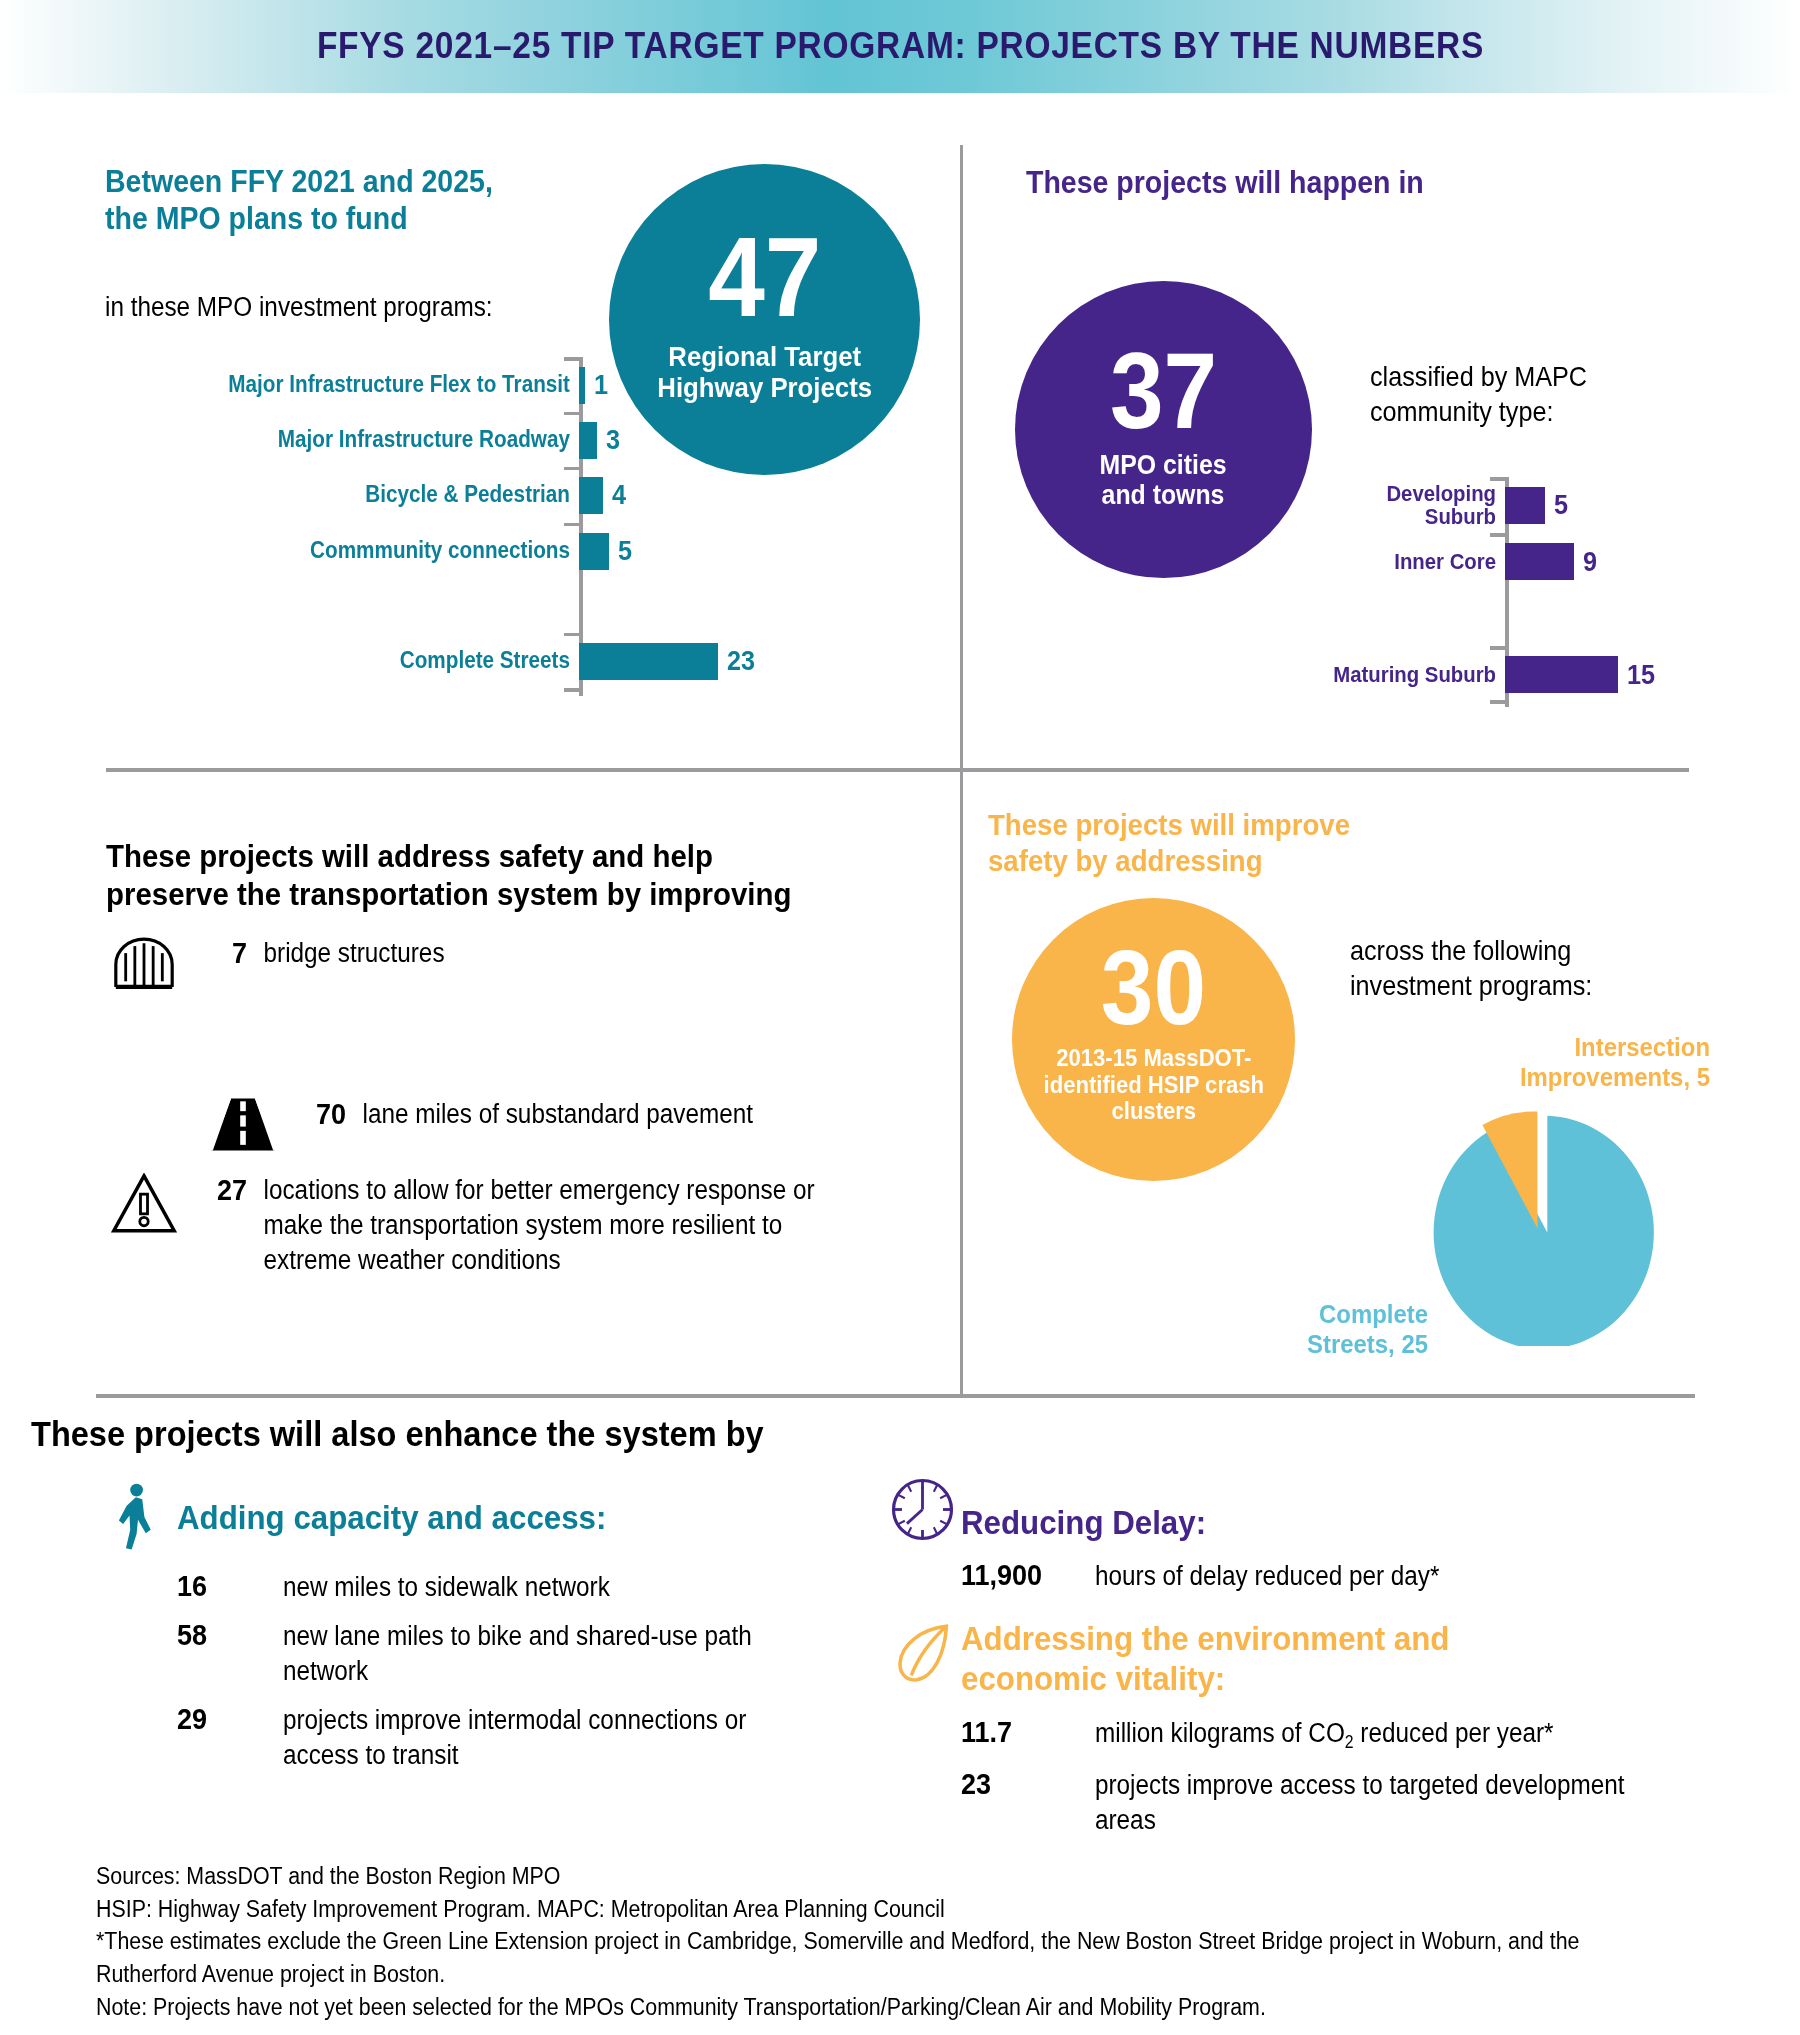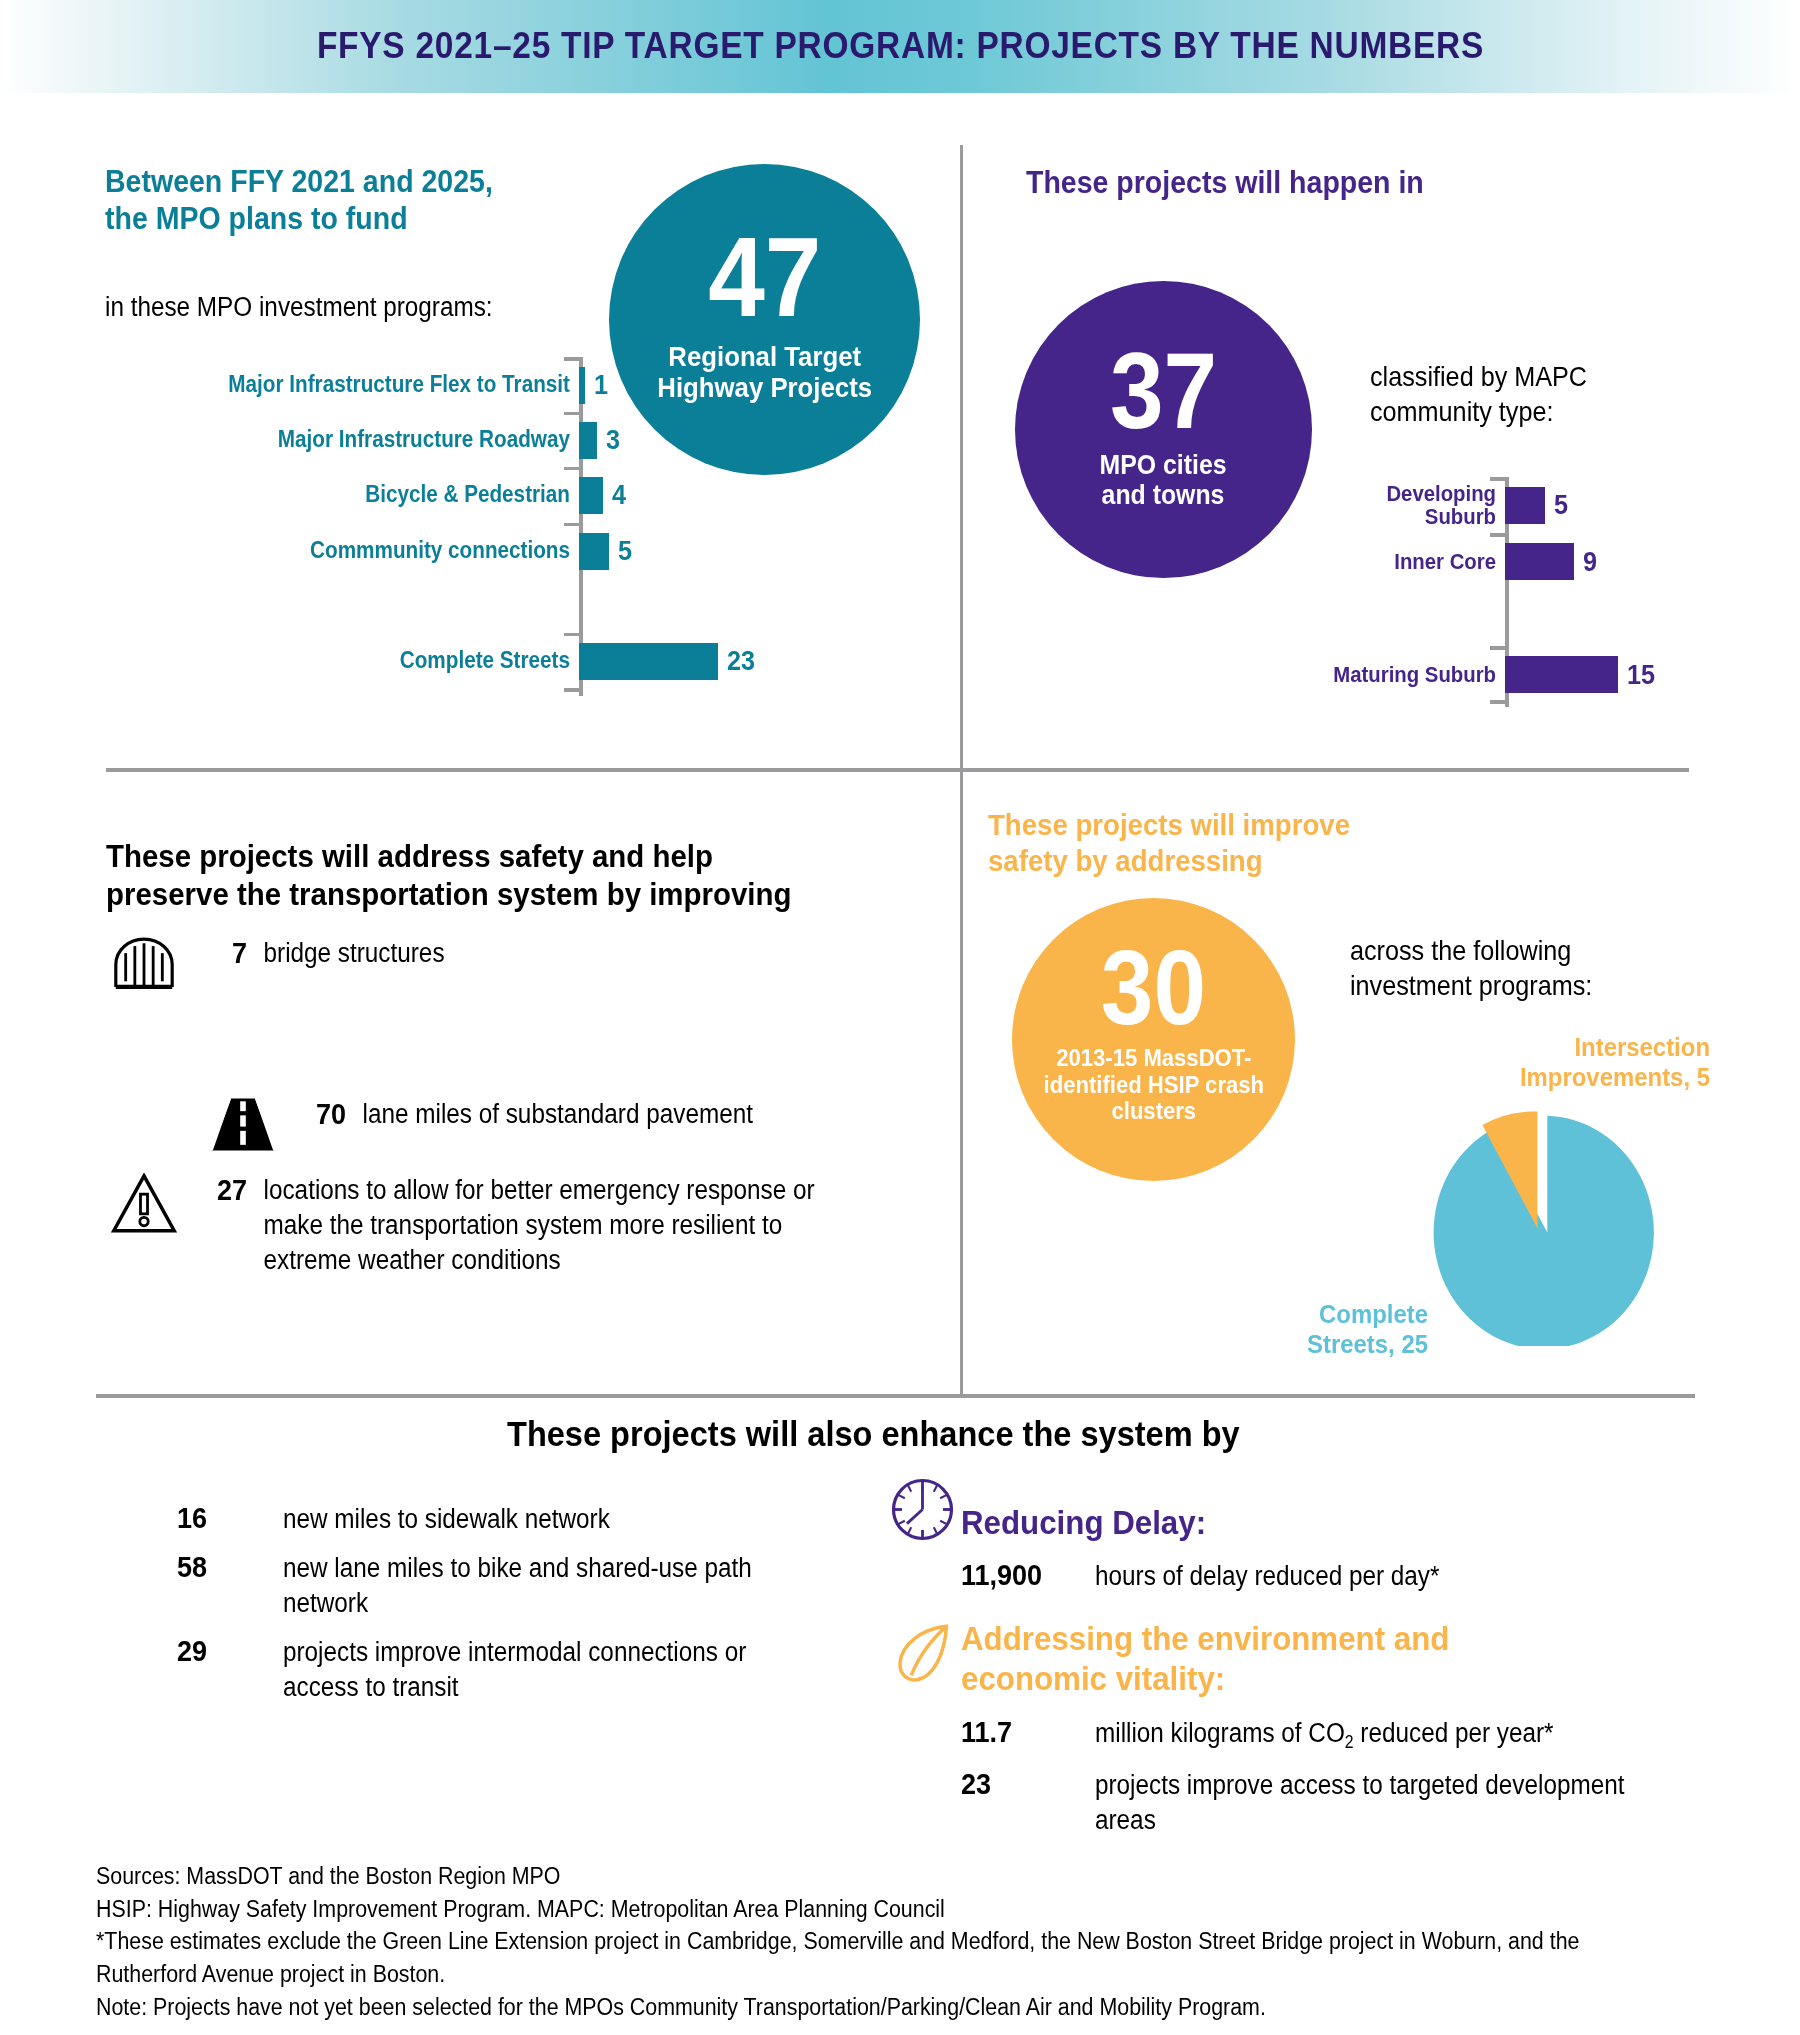--- a/index.html
+++ b/index.html
@@ -340,25 +340,34 @@
       <g>
         <path d="M214 174 L214 18 A156 156 0 1 1 136 36 Z" fill="#5fc1d8" transform="scale(1,1.06) translate(0,-5)"></path>
       </g>
 
       <g transform="translate(-14,-6)">
         <path d="M214 174 L214 18 A156 156 0 0 0 136 36 Z" fill="#f9b44a" transform="scale(1,1.06) translate(0,-5)"></path>
       </g>
     </svg>
   </div>
 
-  <div style="position:absolute; left:0; top:1413px; width:1801px; text-align:center;">
+  <div style="position:absolute; left:0; top:1413px; width:1801px; text-align:left;padding-left:31px;">
     <span class="lede-black" style="font-size:35px; transform:scaleX(0.93); display:inline-block;">These projects will also enhance the system by</span>
   </div>
 
   <div style="position:absolute; left:99px; top:1483px; width:749px;">
+    <div style="display:flex; align-items:center;">
+      <div style="width:78px; flex:0 0 78px; display:flex; justify-content:center;">
+        <svg width="44" height="68" viewBox="0 0 62 96">
+          <circle cx="29" cy="10" r="9" fill="#0b7f98"></circle>
+          <path d="M28 20 L37 23 L40 48 L49 66 L42 71 L31 52 L29 72 L22 94 L14 92 L20 66 L19 46 L10 58 L4 53 L15 32 Z" fill="#0b7f98"></path>
+        </svg>
+      </div>
+      <span style="color:#0b7f98; font-weight:700; font-size:34px; transform:scaleX(0.92); display:inline-block; transform-origin:left center;">Adding capacity and access:</span>
+    </div>
 
     <div style="margin-top:18.4px; padding-left:78px;">
       <div class="statrow">
         <div class="statnum">16</div>
         <div class="stattxt" style="width:622px;">new miles to sidewalk network</div>
       </div>
       <div class="statrow">
         <div class="statnum">58</div>
         <div class="stattxt" style="width:622px;">new lane miles to bike and shared-use path network</div>
       </div>

